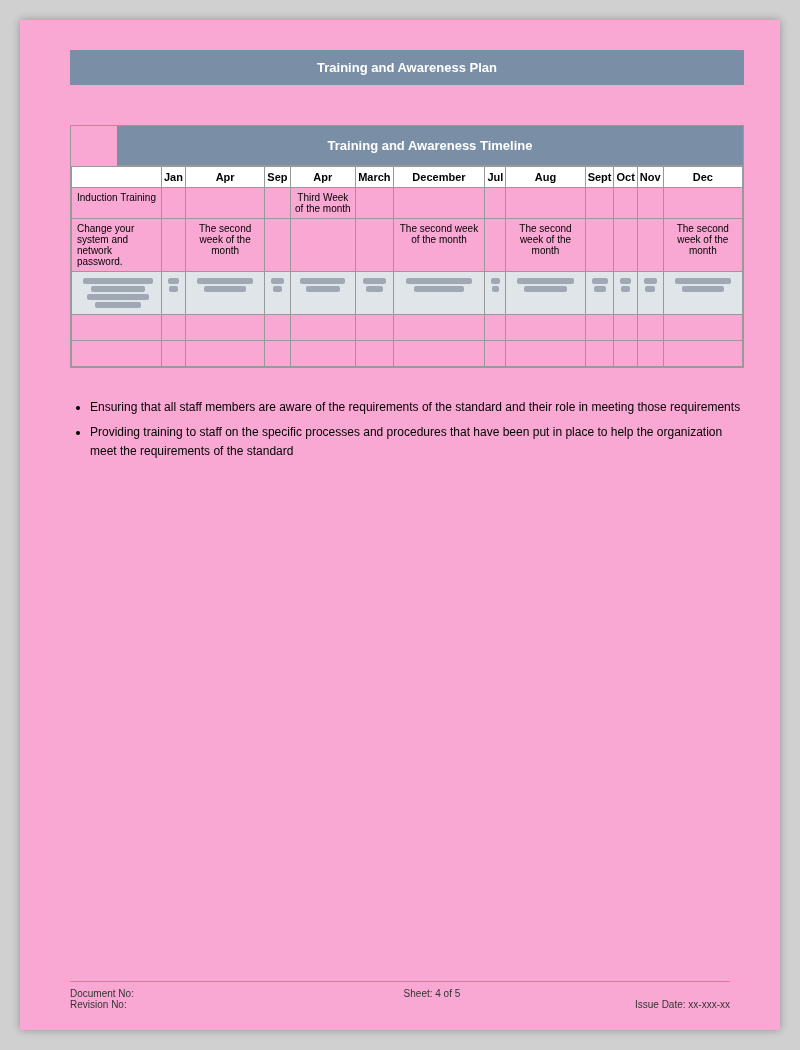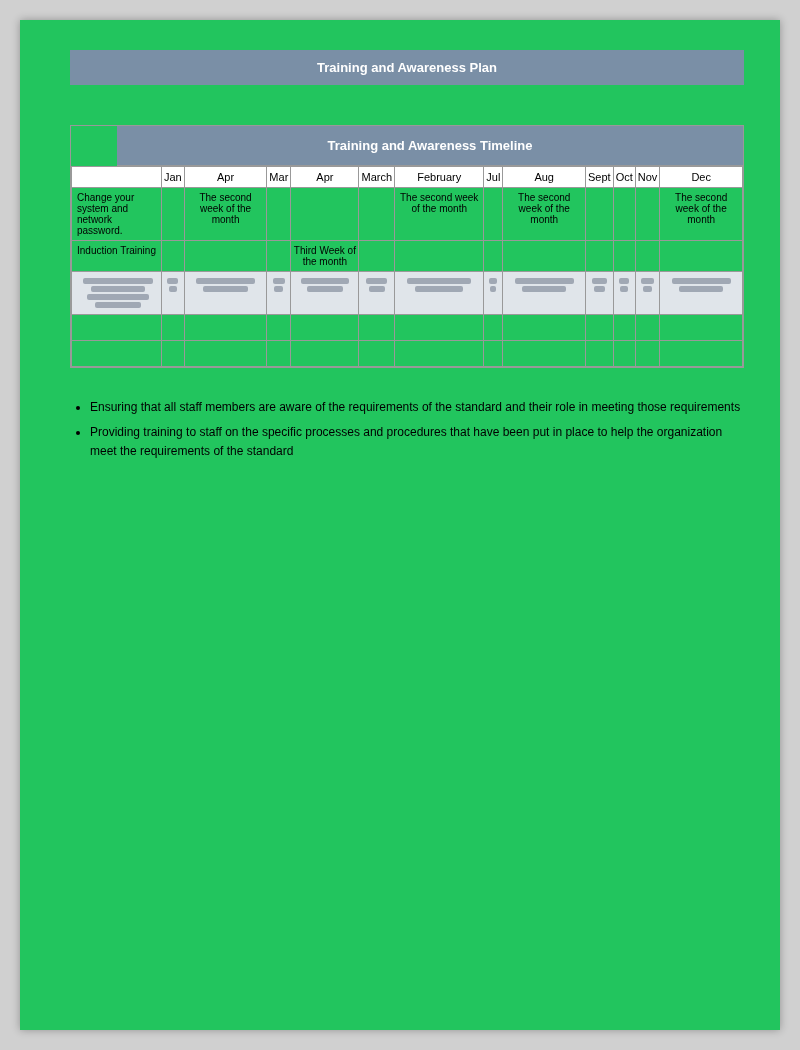--- a/index.html
+++ b/index.html
@@ -7,21 +7,21 @@
       background: #d0d0d0;
       font-family: Arial, sans-serif;
       font-size: 12px;
       display: flex;
       justify-content: center;
       align-items: flex-start;
       min-height: 1050px;
       padding: 20px;
     }
     .page {
-      background: #22c55e;
+      background: #f9a8d4;
       width: 760px;
       min-height: 1010px;
       padding: 30px 36px 30px 50px;
       position: relative;
       box-shadow: 0 0 8px rgba(0,0,0,0.3);
     }
 
     
     .header-banner {
       background: #7a8fa6;
@@ -63,21 +63,21 @@
     }
     .timeline-table th, .timeline-table td {
       border: 1px solid #999;
       text-align: center;
       vertical-align: top;
       padding: 4px 2px;
       min-height: 24px;
     }
     .timeline-table th {
       background: #fff;
-      font-weight: normal;
+      font-weight: bold;
       font-size: 11px;
       vertical-align: middle;
     }
     .timeline-table td.row-label {
       text-align: left;
       padding-left: 5px;
       font-size: 10px;
       vertical-align: top;
     }
     .timeline-table td.blurred {
@@ -150,64 +150,64 @@
   <div class="resp-section">
 
     <div class="timeline-container">
       <div class="timeline-title">Training and Awareness Timeline</div>
       <table class="timeline-table">
         <thead>
           <tr>
             <th style="width:90px;"></th>
             <th>Jan</th>
             <th>Apr</th>
-            <th>Mar</th>
+            <th>Sep</th>
             <th>Apr</th>
             <th>March</th>
-            <th>February</th>
+            <th>December</th>
             <th>Jul</th>
             <th>Aug</th>
             <th>Sept</th>
             <th>Oct</th>
             <th>Nov</th>
             <th>Dec</th>
           </tr>
         </thead>
         <tbody>
 
           <tr>
+            <td class="row-label">Induction Training</td>
+            <td></td>
+            <td></td>
+            <td></td>
+            <td>Third Week of the month</td>
+            <td></td>
+            <td></td>
+            <td></td>
+            <td></td>
+            <td></td>
+            <td></td>
+            <td></td>
+            <td></td>
+          </tr>
+
+          <tr>
             <td class="row-label">Change your system and network password.</td>
             <td></td>
             <td>The second week of the month</td>
             <td></td>
             <td></td>
             <td></td>
             <td>The second week of the month</td>
             <td></td>
             <td>The second week of the month</td>
             <td></td>
             <td></td>
             <td></td>
             <td>The second week of the month</td>
-          </tr>
-
-          <tr>
-            <td class="row-label">Induction Training</td>
-            <td></td>
-            <td></td>
-            <td></td>
-            <td>Third Week of the month</td>
-            <td></td>
-            <td></td>
-            <td></td>
-            <td></td>
-            <td></td>
-            <td></td>
-            <td></td>
-            <td></td>
           </tr>
 
           <tr style="height:42px;">
             <td class="row-label blurred">
               <div class="blurred-block">
                 <div class="blurred-line w90"></div>
                 <div class="blurred-line w70"></div>
                 <div class="blurred-line w80"></div>
                 <div class="blurred-line w60"></div>
               </div>
@@ -324,14 +324,26 @@
 
   <div class="resp-section">
 
 
     <ul class="resp-list">
       <li>Ensuring that all staff members are aware of the requirements of the standard and their role in meeting those requirements</li>
       <li>Providing training to staff on the specific processes and procedures that have been put in place to help the organization meet the requirements of the standard</li>
     </ul>
   </div>
 
+  <div class="footer">
+    <div class="footer-row">
+      <span class="footer-left">Document No:</span>
+      <span class="footer-center">Sheet: 4 of 5</span>
+      <span class="footer-right"></span>
+    </div>
+    <div class="footer-row">
+      <span class="footer-left">Revision No:</span>
+      <span class="footer-center"></span>
+      <span class="footer-right">Issue Date: xx-xxx-xx</span>
+    </div>
+  </div>
 
 </div>
 
 </body></html>

